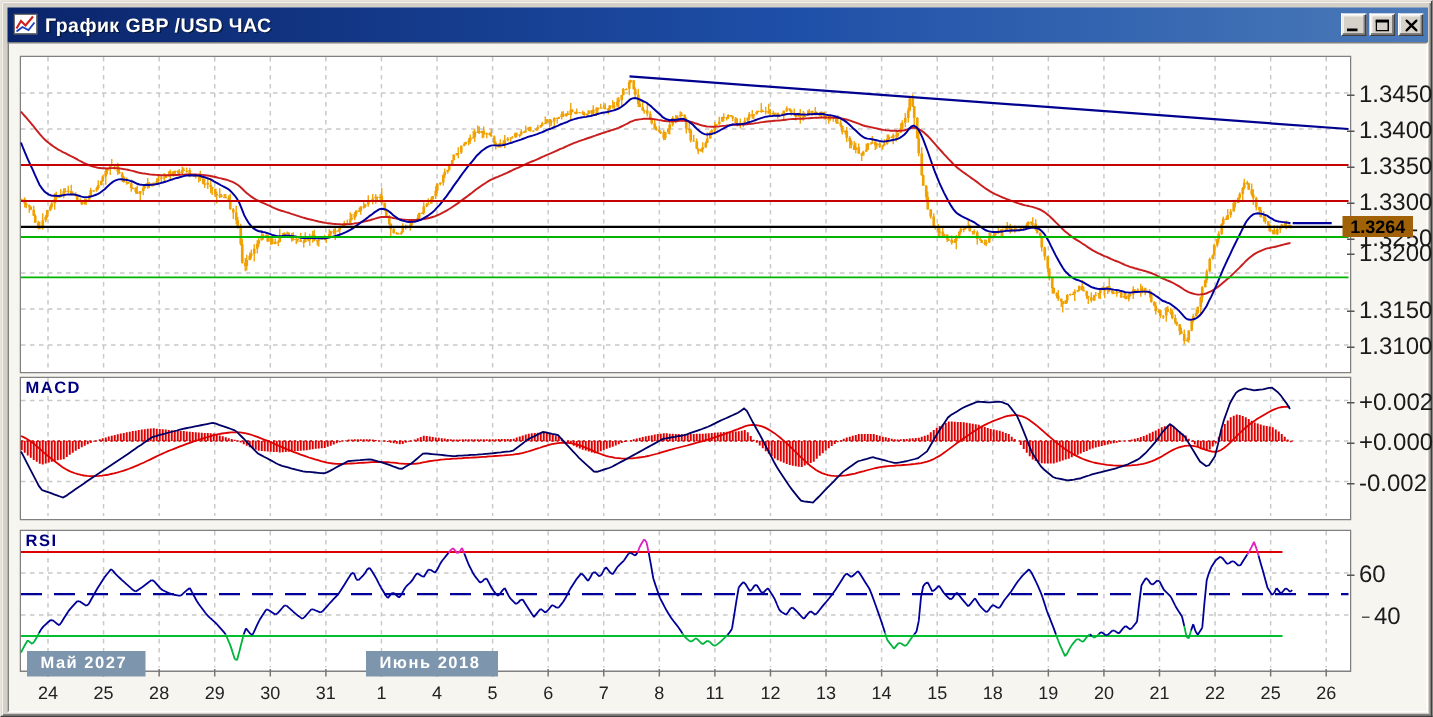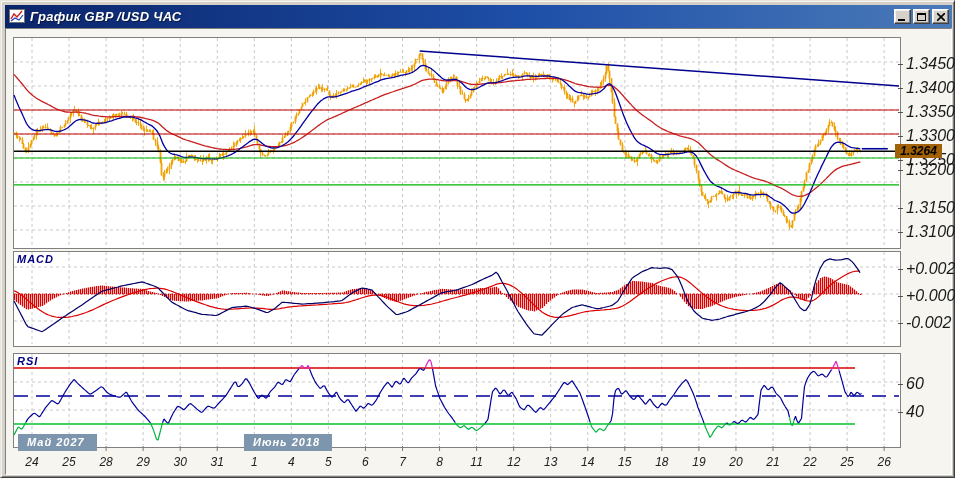--- a/index.html
+++ b/index.html
@@ -1,19 +1,19 @@
 <!DOCTYPE html>
 <html><head>
 <meta charset="utf-8">
 <style>
   html,body{margin:0;padding:0;width:955px;height:478px;overflow:hidden;background:#c0c0c0;
             font-family:"Liberation Sans",sans-serif;}
   .window{position:absolute;left:0;top:0;width:955px;height:478px;background:#d4d0c8;
           box-sizing:border-box;border:1px solid #404040;border-top-color:#e8e4dc;border-left-color:#e8e4dc;
-          box-shadow:inset 1px 1px 0 #f6f4ee, inset -1px -1px 0 #808080;font-style:italic;}
+          box-shadow:inset 1px 1px 0 #f6f4ee, inset -1px -1px 0 #808080;}
   .titlebar{position:absolute;left:4px;top:4px;width:947px;height:23px;
             background:linear-gradient(to right,#0a246a,#1e4fa8 55%,#4a7ab8);
             display:flex;align-items:center;padding:0 3px;box-sizing:border-box;}
   .title-icon{width:17px;height:15px;margin:0 4px 0 1px;flex:0 0 auto;}
   .title-text{color:#ffffff;font-weight:bold;font-size:13px;letter-spacing:.3px;
               text-shadow:1px 1px 0 rgba(0,0,0,.45);white-space:nowrap;flex:1 1 auto;}
   .win-buttons{display:flex;gap:2px;align-items:center;}
   .winbtn{width:17px;height:15px;padding:0;background:#d6d2ca;border:1px solid;
           border-color:#ffffff #404040 #404040 #ffffff;
           box-shadow:inset -1px -1px 0 #808080, inset 1px 1px 0 #f4f2ee;
@@ -226,17 +226,17 @@
         <div class="ax-label" style="left: 6px; top: 74px;">1.3350</div>
         <div class="ax-label" style="left: 6px; top: 98px; text-align: center;">1.3300</div>
         <div class="ax-label" style="left: 6px; top: 122px;">1.3250</div>
         <div class="ax-label" style="left: 6px; top: 132px;">1.3200</div>
         <div class="ax-label" style="left: 6px; top: 170px;">1.3150</div>
         <div class="ax-label" style="left: 6px; top: 194px;">1.3100</div>
         <div class="ax-label" style="left: 6px; top: 231px;">+0.002</div>
         <div class="ax-label" style="left: 6px; top: 258px;">+0.000</div>
         <div class="ax-label" style="left: 6px; top: 285px;">-0.002</div>
         <div class="ax-label" style="left: 6px; top: 346px;">60</div>
-        <div class="ax-label" style="left: 6px; top: 374px;">40</div>
+        <div class="ax-label" style="left: 16px; top: 374px;">40</div>
       </div>
     <div class="price-badge">1.3264</div>
   </div>
 </div>
 
 </body></html>

